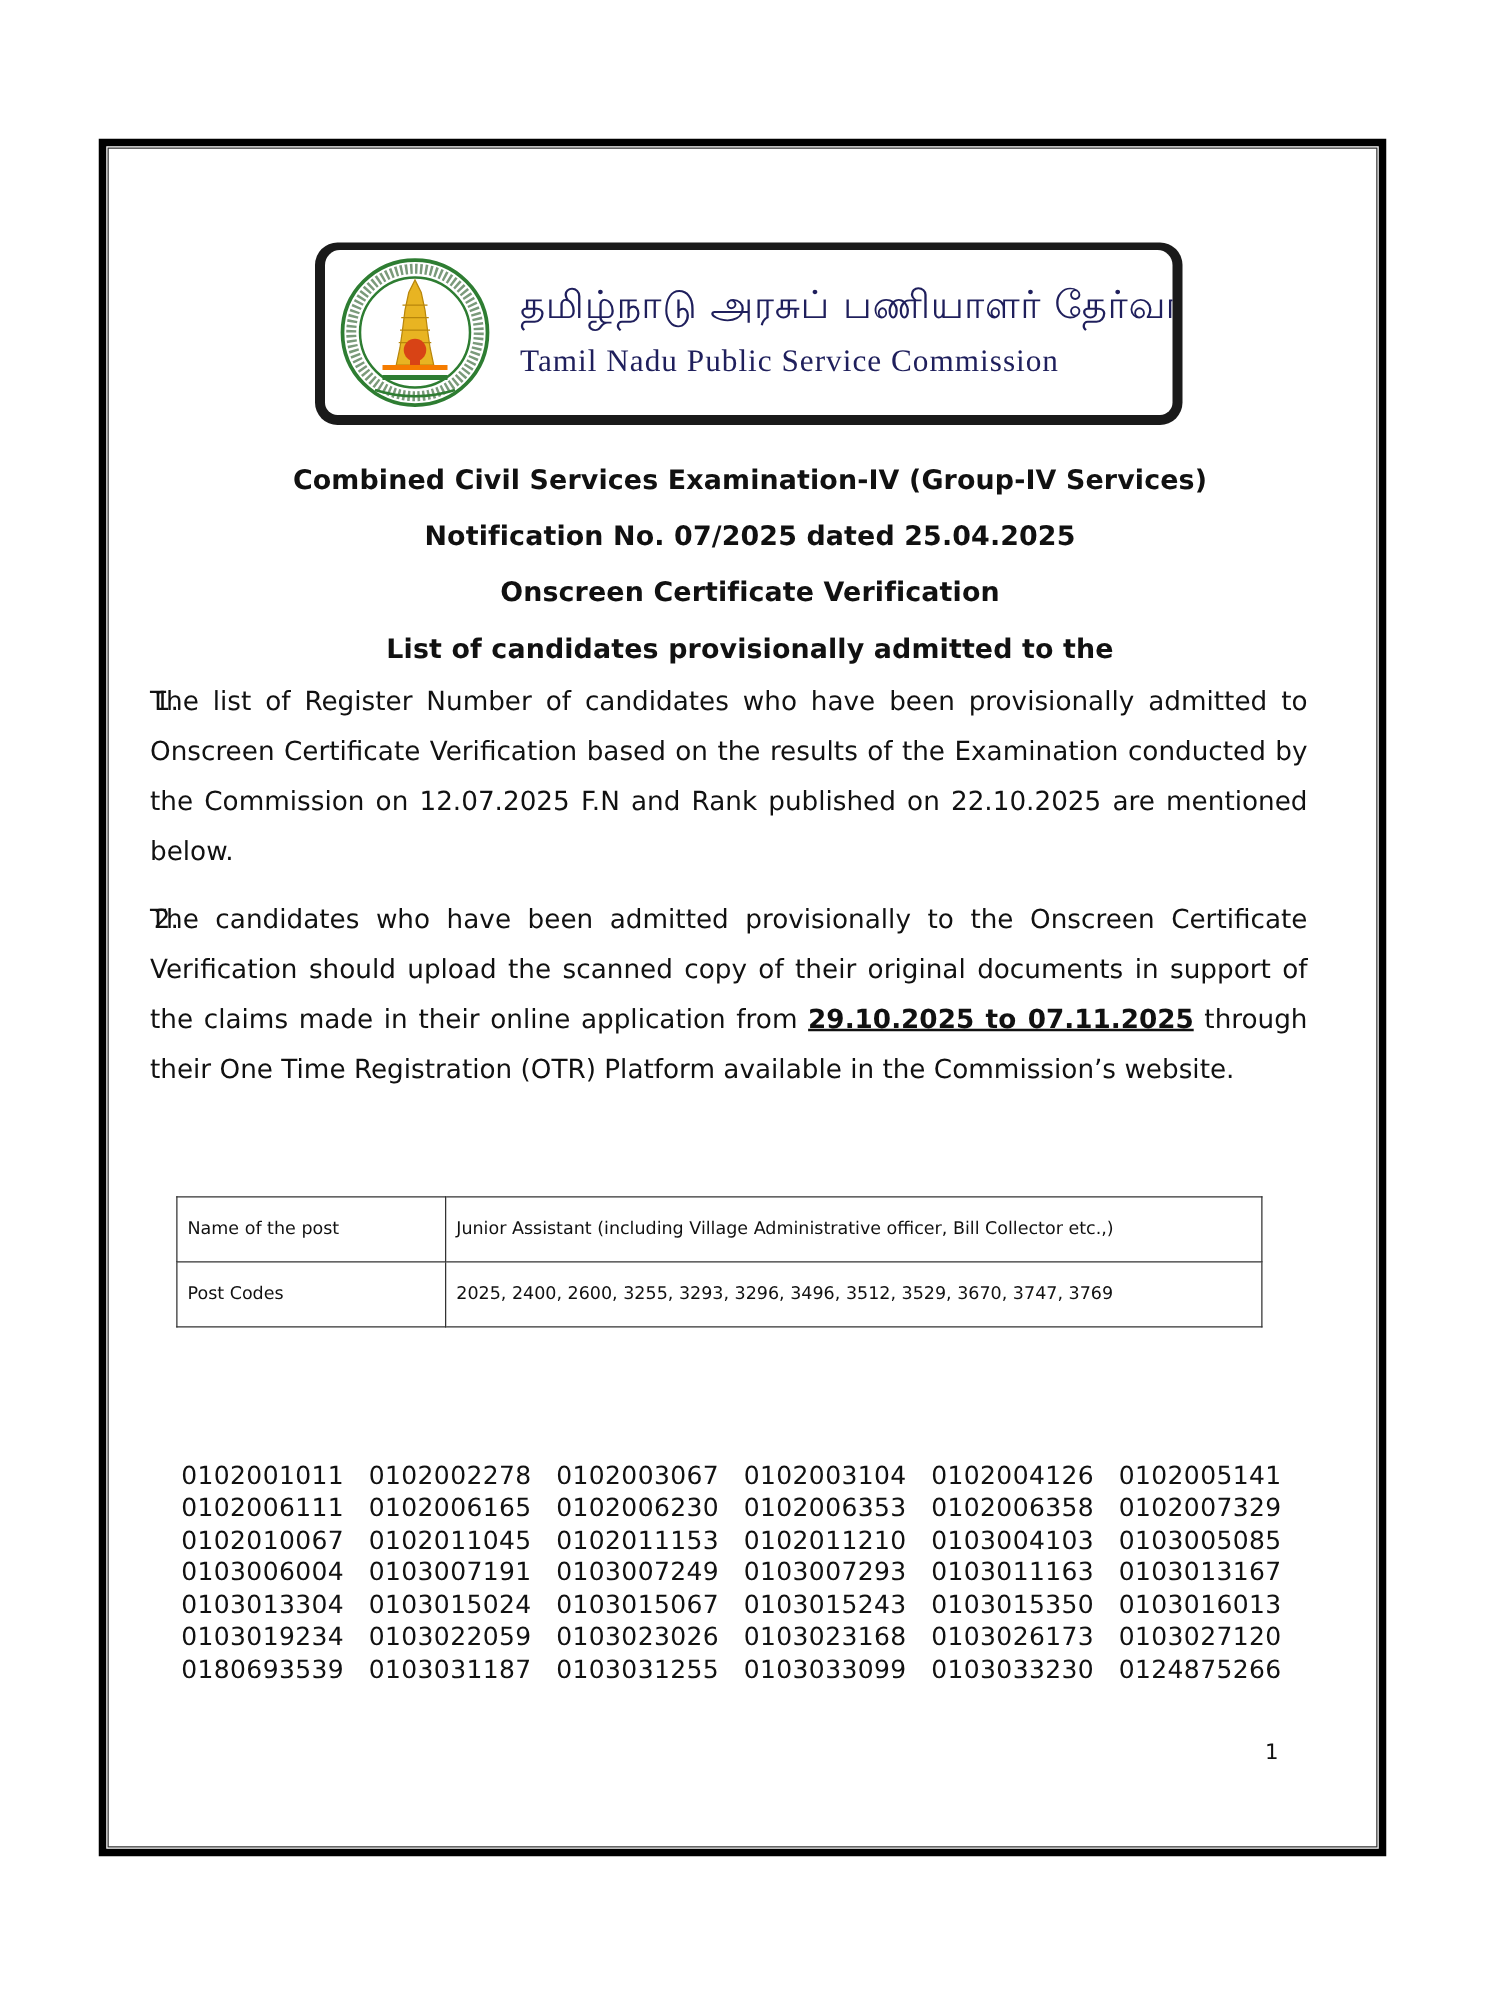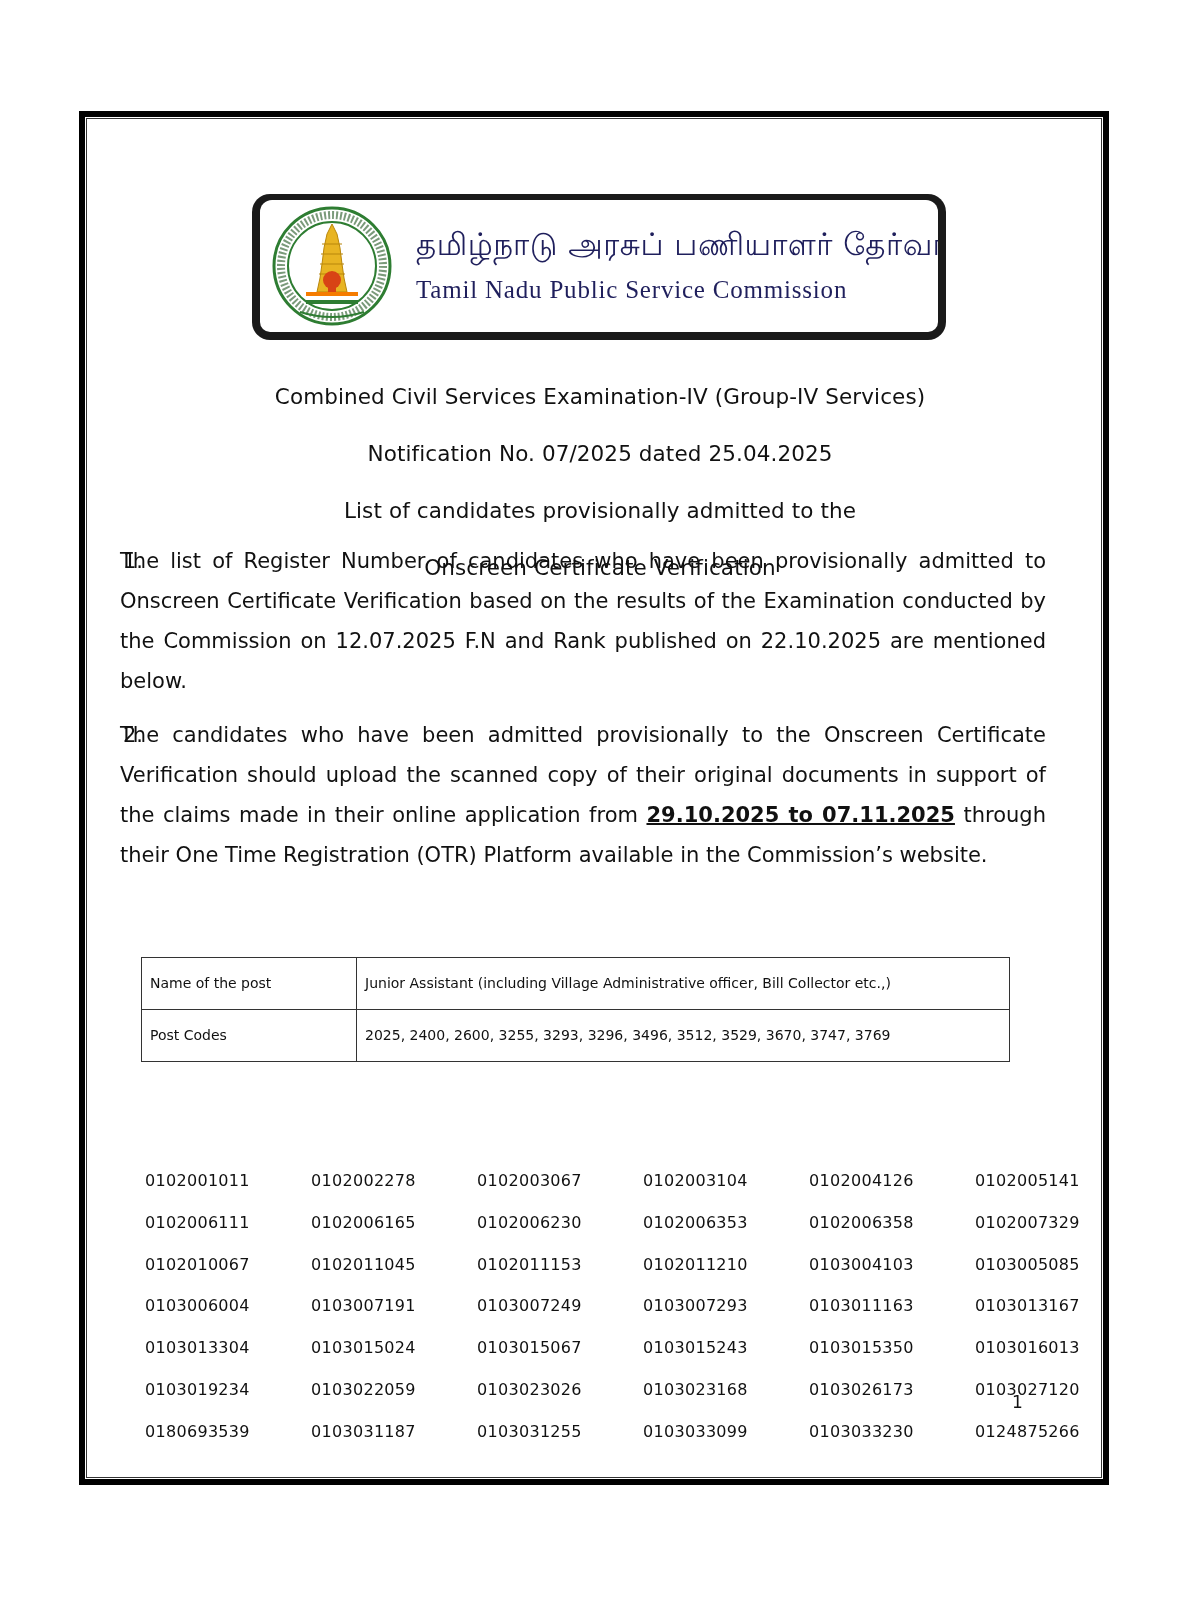--- a/index.html
+++ b/index.html
@@ -23,39 +23,39 @@
     .emblem { position: absolute; left: 10px; top: 4px; width: 124px; height: 124px; }
     .logo-tamil {
       position: absolute; left: 156px; top: 26px; font-size: 31px; color: #1f1f5c; letter-spacing: 0.5px;
       font-family: "DejaVu Sans", sans-serif; white-space: nowrap;
     }
     .logo-english {
       position: absolute; left: 156px; top: 76px; font-size: 25px; color: #1f1f5c; letter-spacing: 0.8px;
       font-family: Liberation Serif, serif; white-space: nowrap;
     }
     .title-block { position: absolute; left: 100px; width: 1000px; top: 360px; text-align: center; }
-    .title-line { font-weight: normal; font-size: 21.5px; line-height: 41px; margin: 16px; letter-spacing: 0.1px; }
+    .title-line { font-weight: bold; font-size: 21.5px; line-height: 41px; margin: 4px; letter-spacing: 0.1px; }
     .para {
       position: absolute; left: 120px; width: 926px; font-size: 21px; line-height: 40px; text-align: justify;
     }
     .para .num { position: absolute; left: 3px; top: 0; }
     .para .body { text-align: justify; text-align-last: left; }
     .para1 { top: 541px; }
     .para2 { top: 715px; }
     .date-range { font-weight: bold; text-decoration: underline; text-decoration-thickness: 2px; }
     .post-table {
       position: absolute; left: 141px; top: 957px; width: 869px; border-collapse: collapse; font-size: 14px;
     }
     .post-table td { border: 1.5px solid #333; vertical-align: top; padding: 5px 8px 6px 8px; line-height: 40px; }
     .post-table td.label-cell { width: 198px; }
     .post-table td.value-cell { text-align: justify; text-align-last: left; }
     .reg-grid {
       position: absolute; left: 145px; top: 1168px; width: 880px;
       display: grid; grid-template-columns: repeat(6, 150px); row-gap: 0px;
-      font-size: 16px; line-height: 25.8px; letter-spacing: 0.3px; gap: 16px;
+      font-size: 20px; line-height: 25.8px; letter-spacing: 0.3px;
     }
     .reg-cell { white-space: nowrap; }
     .page-number { position: absolute; left: 1012px; top: 1392px; font-size: 17px; }
   </style>
 </head>
 <body>
 
 <div class="page-border-outer"></div>
 <div class="page-border-inner"></div>
 
@@ -78,22 +78,22 @@
       <path d="M 30 108 Q 62 118 94 108" fill="none" stroke="#2e7d32" stroke-width="2"></path>
     </svg>
     <div class="logo-tamil">தமிழ்நாடு அரசுப் பணியாளர் தேர்வாணையம்</div>
     <div class="logo-english">Tamil Nadu Public Service Commission</div>
   </div>
 </div>
 
 <div class="title-block">
   <p class="title-line">Combined Civil Services Examination-IV (Group-IV Services)</p>
   <p class="title-line">Notification No. 07/2025 dated 25.04.2025</p>
+  <p class="title-line">Onscreen Certificate Verification</p>
   <p class="title-line">List of candidates provisionally admitted to the</p>
-  <p class="title-line">Onscreen Certificate Verification</p>
 </div>
 
 <div class="para para1">
   <span class="num">1.</span>
   <div class="body">The list of Register Number of candidates who have been provisionally admitted to Onscreen Certificate Verification based on the results of the Examination conducted by the Commission on 12.07.2025 F.N and Rank published on 22.10.2025 are mentioned below.</div>
 </div>
 
 <div class="para para2">
   <span class="num">2.</span>
   <div class="body"><span>The candidates who have been admitted provisionally to the Onscreen Certificate Verification should upload the scanned copy of their original documents in support of the claims made in their online application from </span><span class="date-range">29.10.2025 to 07.11.2025</span><span> through their One Time Registration (OTR) Platform available in the Commission’s website.</span></div>

